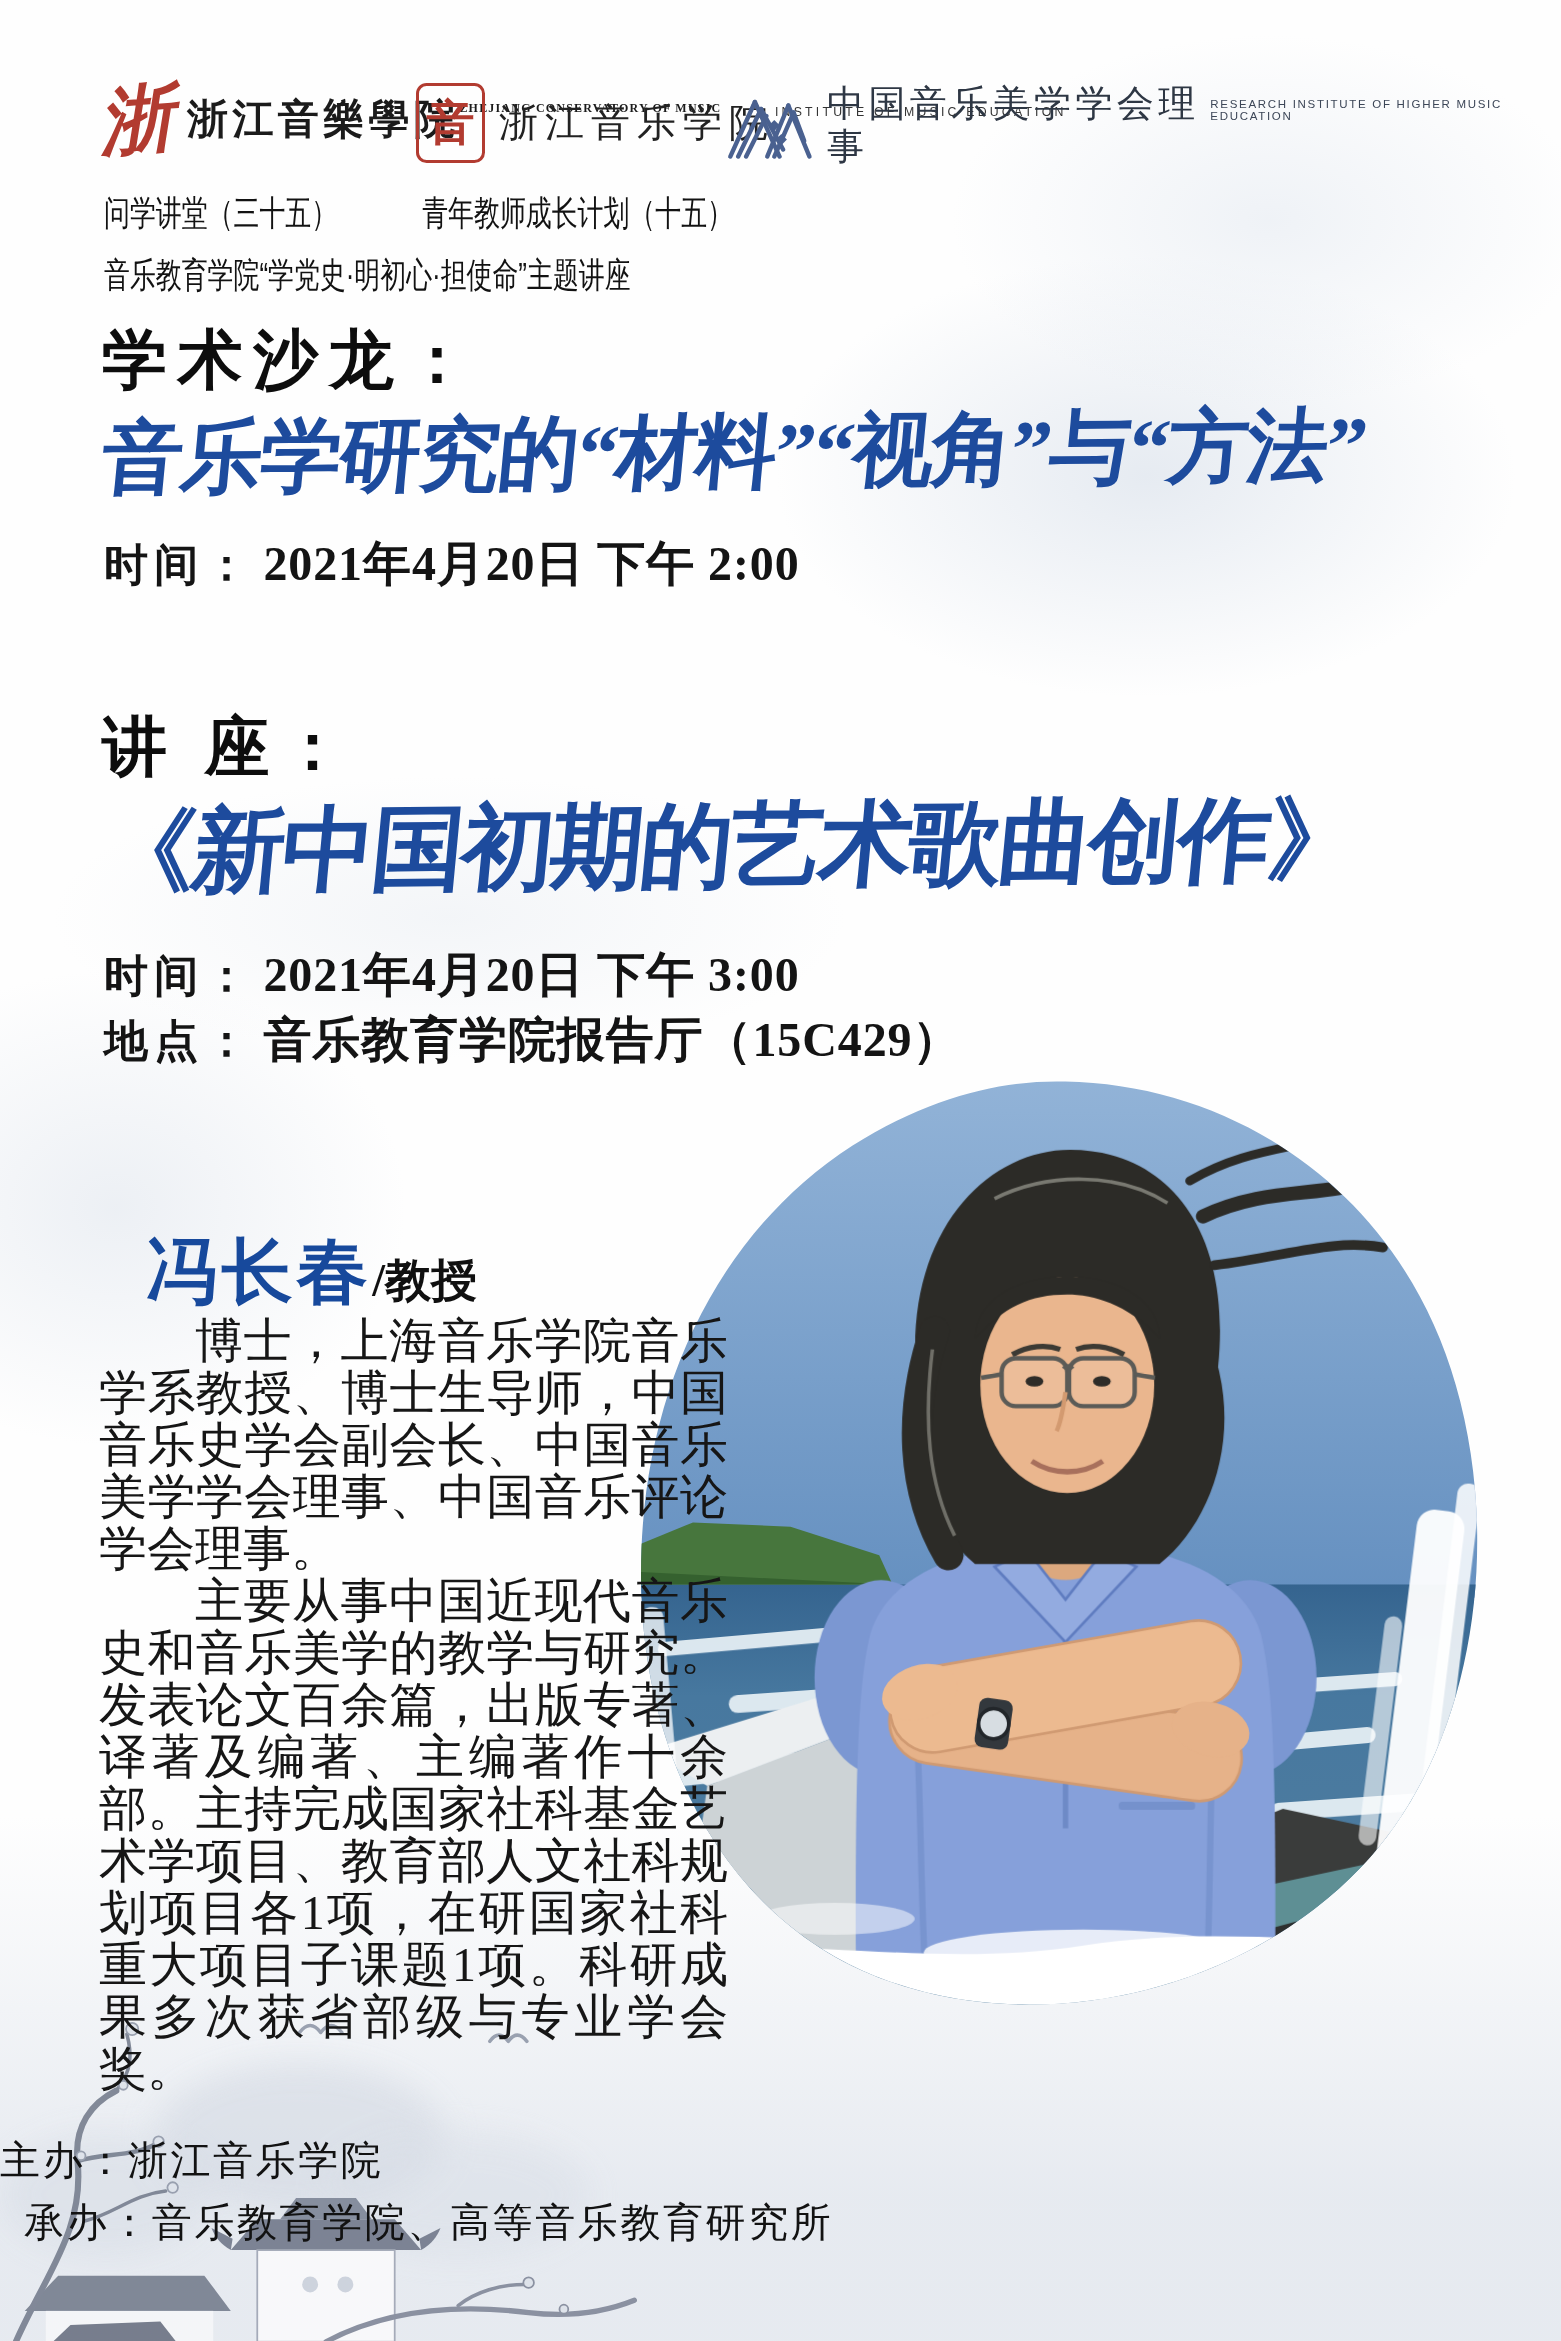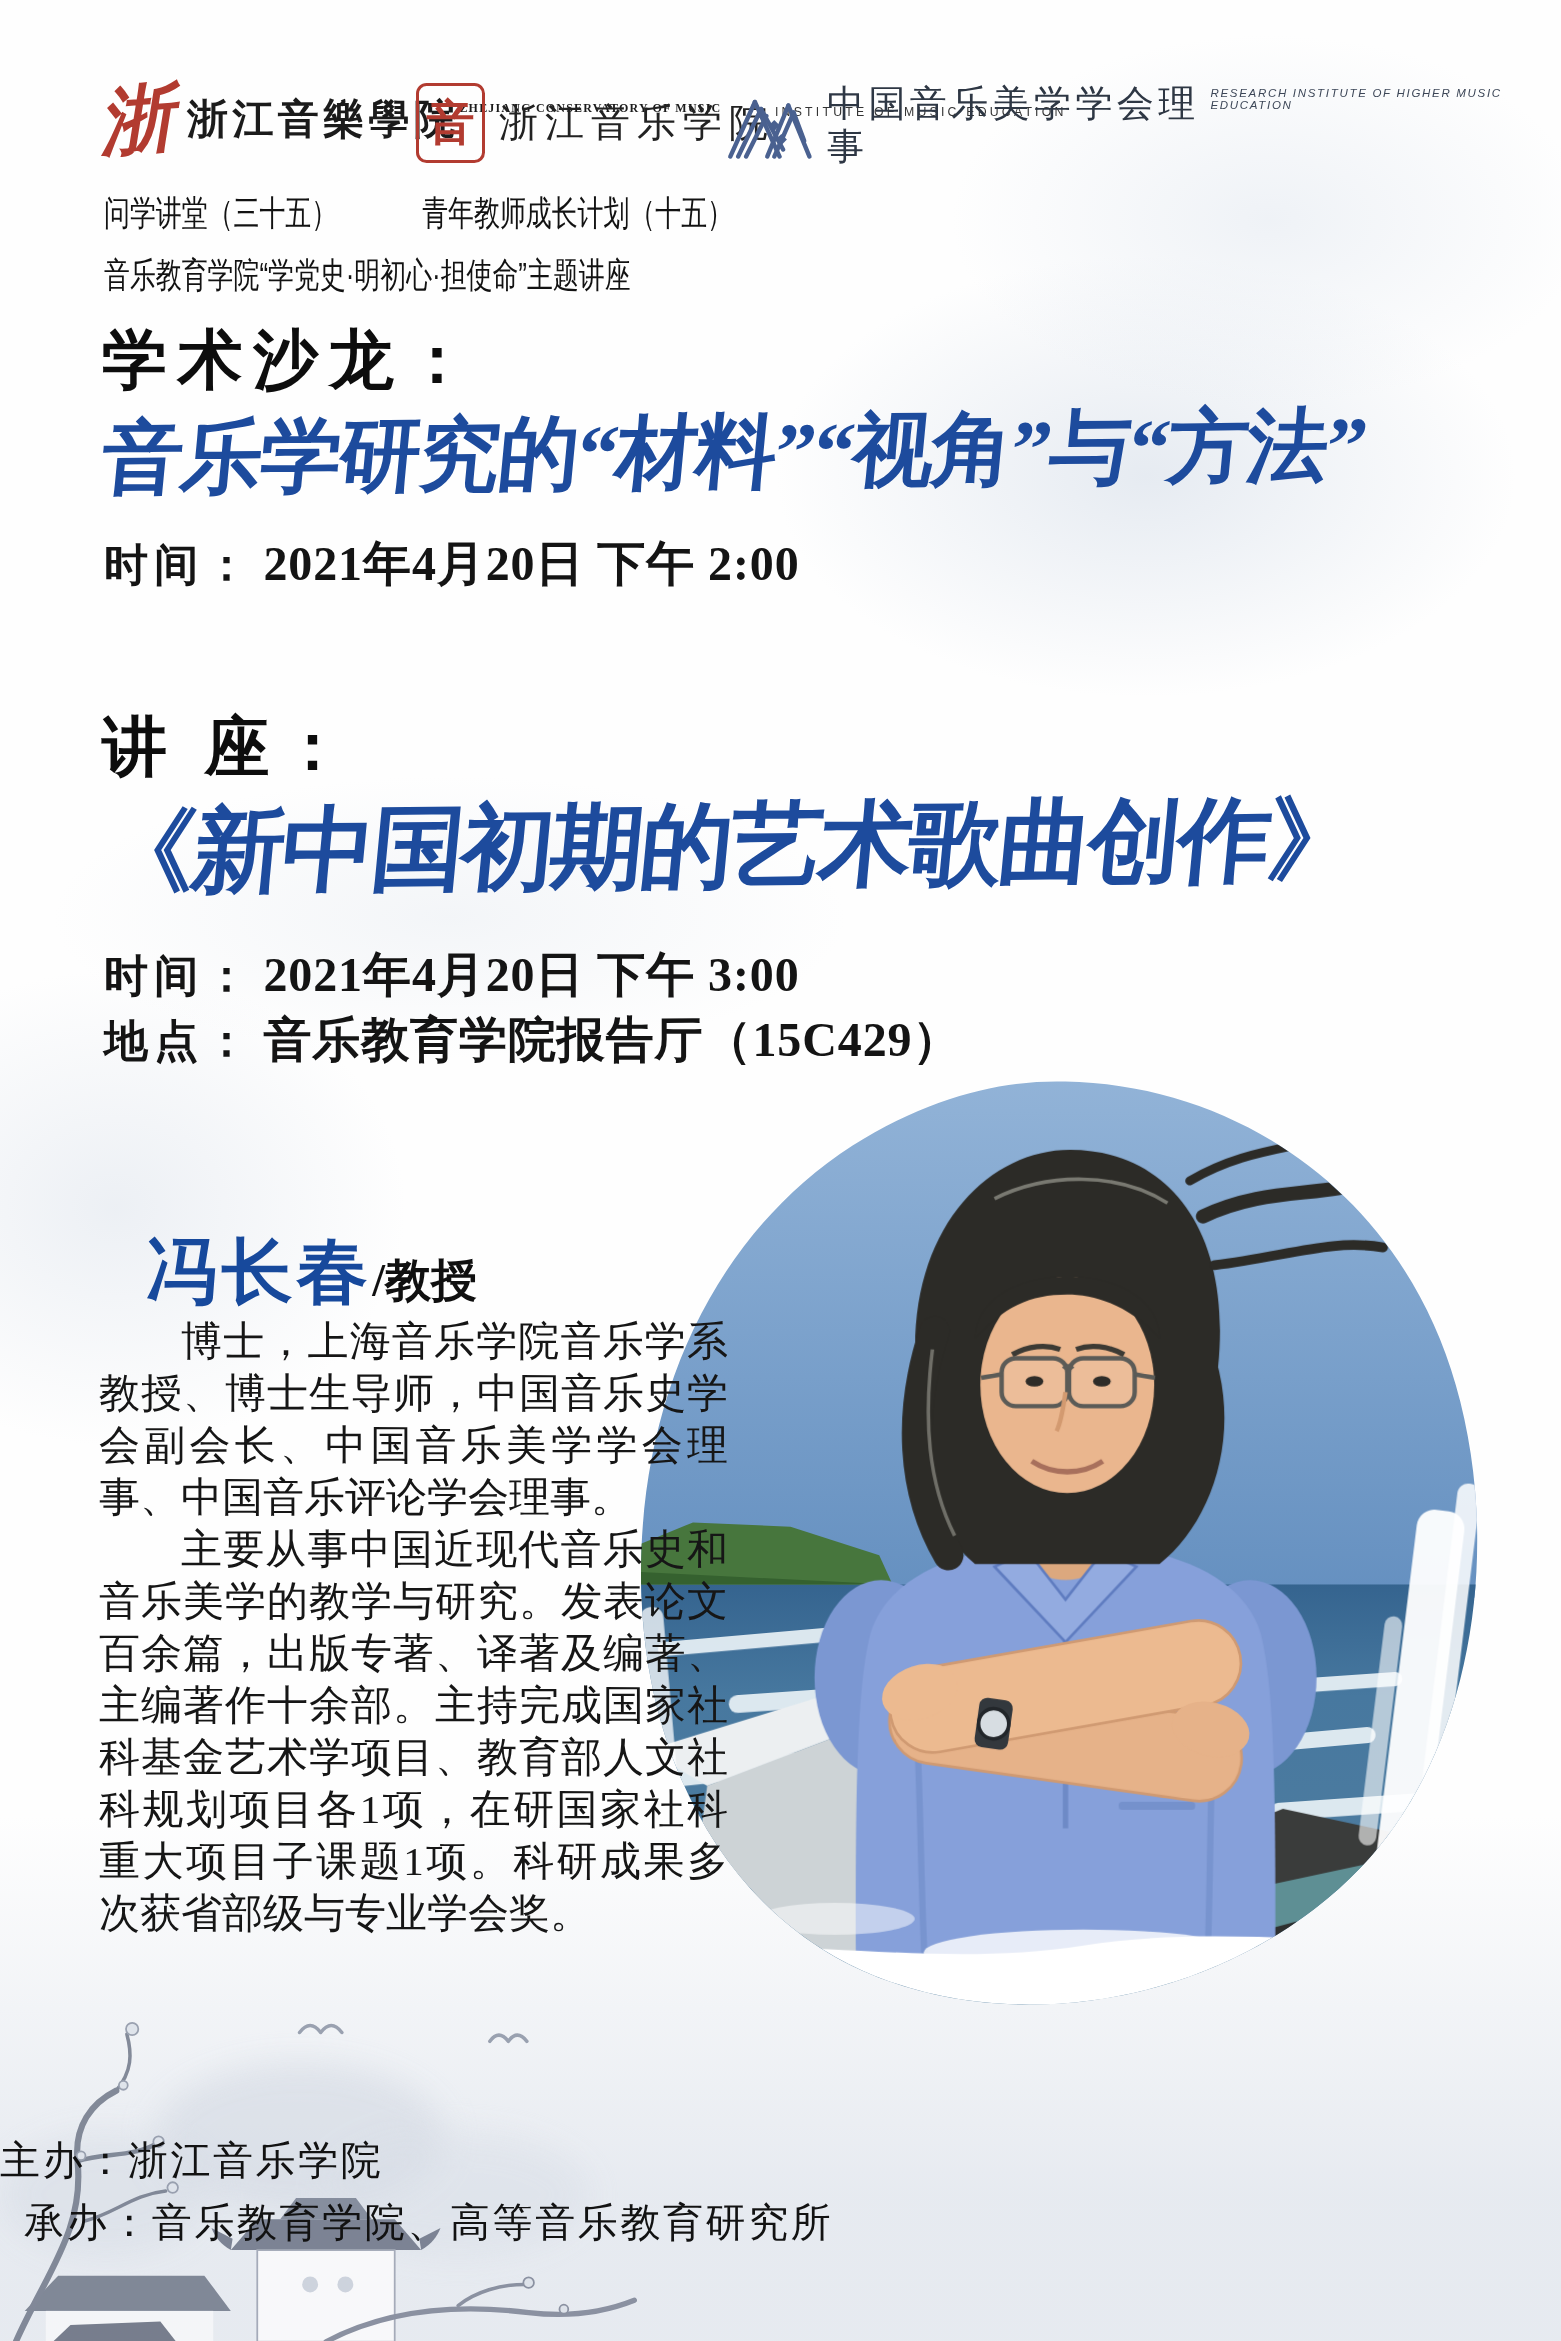--- a/index.html
+++ b/index.html
@@ -30,21 +30,21 @@
          font-size:48px;font-weight:bold;display:flex;align-items:center;justify-content:center;
          font-family:"Liberation Serif",serif;}
   .logo2 .cn{font-family:"Liberation Sans",sans-serif;font-size:39px;letter-spacing:7px;
              font-weight:500;line-height:1.15;color:#222;}
   .logo2 .en{font-family:"Liberation Sans",sans-serif;font-size:12.3px;letter-spacing:3.2px;
              color:#333;margin-top:4.4px;}
   .logo3{left:725px;}
   .logo3 .cn{font-family:"Liberation Sans",sans-serif;font-size:37px;letter-spacing:4.4px;
              font-weight:500;line-height:1.15;color:#2e3744;}
   .logo3 .en{font-family:"Liberation Sans",sans-serif;font-size:11.5px;letter-spacing:1.7px;
-             color:#3c4657;margin-top:4px;font-style:italic;}
+             color:#3c4657;margin-top:15px;}
   
   .program{position:absolute;left:104px;font-family:"Liberation Sans",sans-serif;font-size:35px;
            color:#121212;white-space:nowrap;transform:scaleX(.74);transform-origin:left top;z-index:3;}
   .program.l1{top:190px;display:flex;gap:115px;}
   .program.l2{top:252px;}
   
   .section-label{position:absolute;left:102px;font-size:65px;font-weight:bold;letter-spacing:10.6px;
                  color:#0d0d0d;z-index:3;white-space:nowrap;}
   .salon-label{top:316px;}
   .lecture-label{top:703px;}
@@ -57,21 +57,21 @@
   
   .meta{position:absolute;left:104px;font-weight:bold;white-space:nowrap;z-index:3;}
   .meta .lbl{font-size:44px;letter-spacing:6.2px;}
   .meta .val{font-size:48px;margin-left:8.8px;letter-spacing:0.9px;}
   .salon-time{top:532px;}  .salon-venue{top:596px;}
   .lecture-time{top:943px;}  .lecture-venue{top:1008px;}
   
   .speaker-name{position:absolute;left:146px;top:1225px;white-space:nowrap;z-index:3;}
   .speaker-name .nm{font-size:71px;font-weight:bold;color:#17499c;letter-spacing:4.4px;}
   .speaker-name .sfx{font-size:46px;font-weight:bold;color:#101010;}
-  .bio{position:absolute;left:99px;top:1315px;width:629px;font-size:41px;line-height:52px;
+  .bio{position:absolute;left:99px;top:1315px;width:629px;font-size:48px;line-height:52px;
        text-align:justify;color:#161616;z-index:3;}
   .bio p{margin:0;text-indent:2em;}
   
   .footer{position:absolute;left:0;width:100%;font-size:40px;letter-spacing:2.6px;
           color:#121212;z-index:4;white-space:nowrap;}
   .f1{top:2133px;}  .f2{top:2195px;margin-left:24px;}
   
   .photo{position:absolute;left:622px;top:1065px;width:887px;height:968px;z-index:2;}
   .ink{position:absolute;left:0;top:1930px;width:837px;height:412px;opacity:.85;z-index:1;}
 </style>

